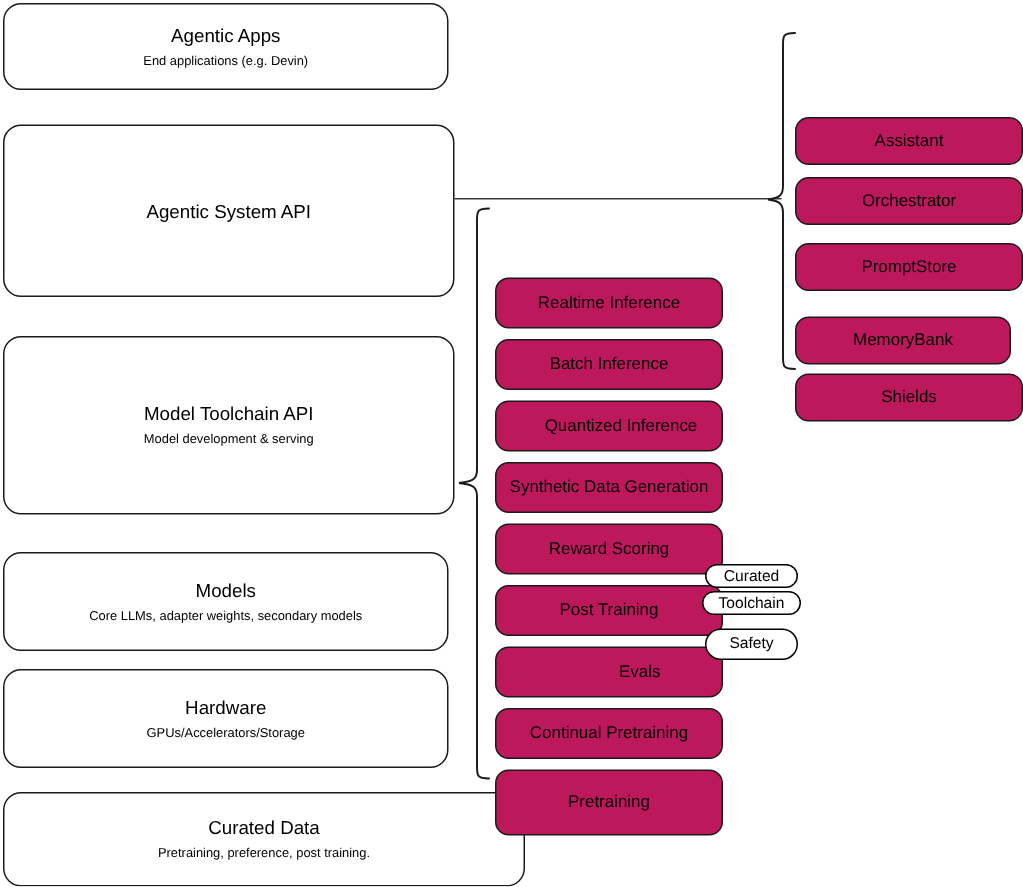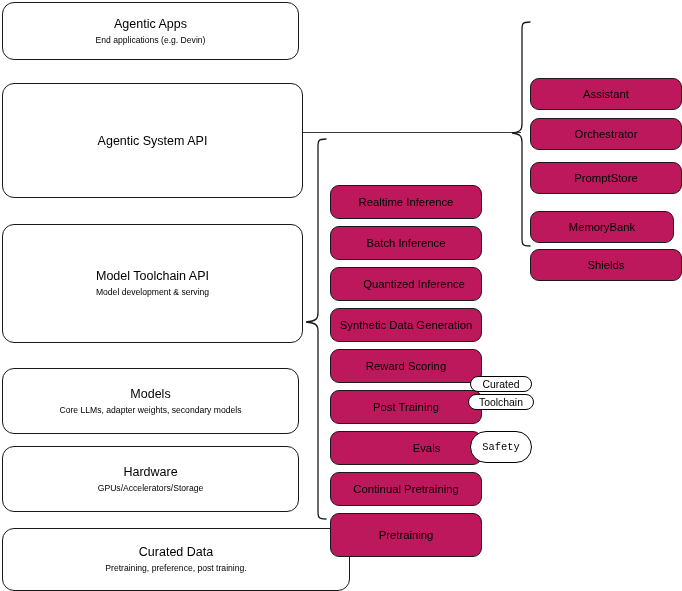--- a/index.html
+++ b/index.html
@@ -165,16 +165,16 @@
       <div class="node-box" style="left: 530px; top: 34px; width: 152px; height: 32px;">Assistant</div>
       <div class="node-box" style="left: 530px; top: 74px; width: 152px; height: 32px;">Orchestrator</div>
       <div class="node-box" style="left: 530px; top: 118px; width: 152px; height: 32px;">PromptStore</div>
       <div class="node-box" style="left: 530px; top: 167px; width: 144px; height: 32px;">MemoryBank</div>
       <div class="node-box" style="left: 530px; top: 205px; width: 152px; height: 32px;">Shields</div>
     </div>
 
   <div id="eval-tags">
       <div class="tag-pill" style="left: 470px; top: 376px; width: 62px; height: 16px;">Curated</div>
       <div class="tag-pill" style="left: 468px; top: 394px; width: 66px; height: 16px;">Toolchain</div>
-      <div class="tag-pill" style="left: 470px; top: 431px; width: 62px; height: 32px; font-family: Liberation Mono, monospace;">Safety</div>
+      <div class="tag-pill" style="left: 470px; top: 419px; width: 62px; height: 21px;">Safety</div>
     </div>
 
 </div>
 
 </body></html>

